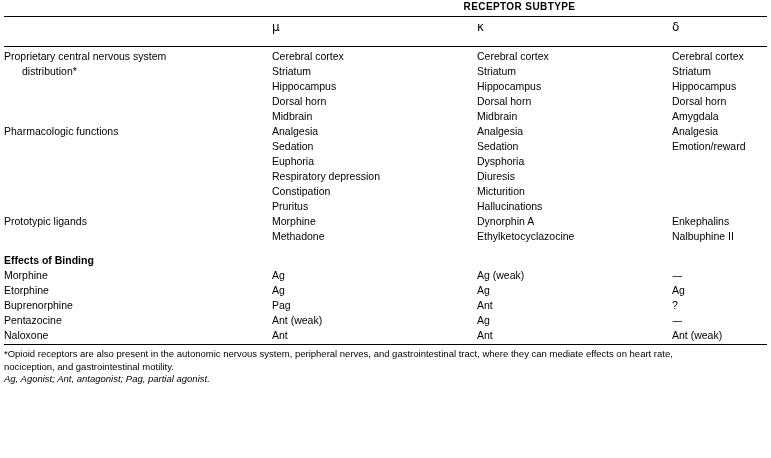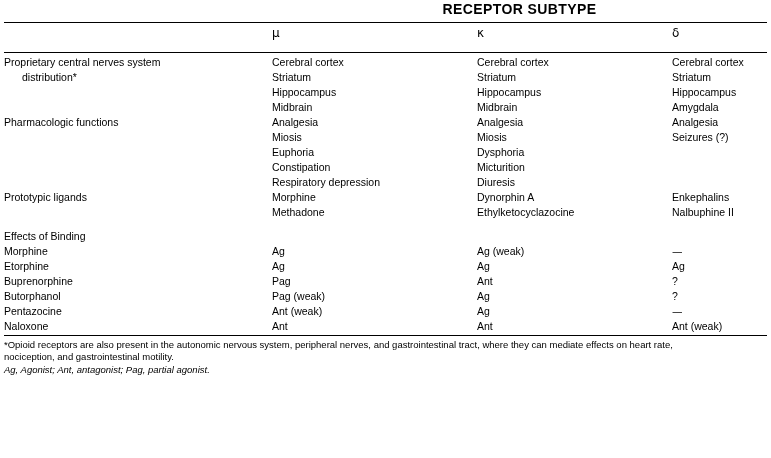--- a/index.html
+++ b/index.html
@@ -36,21 +36,21 @@
   td, th {
     padding: 0;
     vertical-align: top;
     text-align: left;
     font-weight: normal;
   }
 
   
   .sup-head {
     text-align: center;
-    font-size: 14px;
+    font-size: 10px;
     font-weight: bold;
     letter-spacing: 0.4px;
     padding-bottom: 3px;
   }
   .rule-top td {
     border-top: 1.6px solid #000;
   }
   .rule-thin td {
     border-bottom: 0.9px solid #000;
   }
@@ -73,21 +73,21 @@
     white-space: nowrap;
   }
   .rowlabel {
     padding: 0 6px 0 0;
     white-space: nowrap;
   }
   .indent {
     padding-left: 18px;
   }
   .bold {
-    font-weight: normal;
+    font-weight: bold;
   }
   .linerow td {
     height: 15px;
   }
   .group-gap td {
     padding-top: 3px;
   }
   .effects-head td {
     padding-top: 9px;
     padding-bottom: 1px;
@@ -124,72 +124,84 @@
         <td class="cell sym">δ</td>
       </tr>
       <tr class="rule-thin spacer-row">
         <td></td>
         <td></td>
         <td></td>
         <td></td>
       </tr>
 
       <tr class="linerow group-gap">
-        <td class="rowlabel">Proprietary central nerves system</td>
+        <td class="rowlabel">Proprietary central nervous system</td>
         <td class="cell">Cerebral cortex</td>
         <td class="cell">Cerebral cortex</td>
         <td class="cell">Cerebral cortex</td>
       </tr>
       <tr class="linerow">
         <td class="rowlabel indent">distribution*</td>
         <td class="cell">Striatum</td>
         <td class="cell">Striatum</td>
         <td class="cell">Striatum</td>
       </tr>
       <tr class="linerow">
         <td class="rowlabel"></td>
         <td class="cell">Hippocampus</td>
         <td class="cell">Hippocampus</td>
         <td class="cell">Hippocampus</td>
       </tr>
       <tr class="linerow">
         <td class="rowlabel"></td>
+        <td class="cell">Dorsal horn</td>
+        <td class="cell">Dorsal horn</td>
+        <td class="cell">Dorsal horn</td>
+      </tr>
+      <tr class="linerow">
+        <td class="rowlabel"></td>
         <td class="cell">Midbrain</td>
         <td class="cell">Midbrain</td>
         <td class="cell">Amygdala</td>
       </tr>
 
       <tr class="linerow">
         <td class="rowlabel">Pharmacologic functions</td>
         <td class="cell">Analgesia</td>
         <td class="cell">Analgesia</td>
         <td class="cell">Analgesia</td>
       </tr>
       <tr class="linerow">
         <td class="rowlabel"></td>
-        <td class="cell">Miosis</td>
-        <td class="cell">Miosis</td>
-        <td class="cell">Seizures (?)</td>
+        <td class="cell">Sedation</td>
+        <td class="cell">Sedation</td>
+        <td class="cell">Emotion/reward</td>
       </tr>
       <tr class="linerow">
         <td class="rowlabel"></td>
         <td class="cell">Euphoria</td>
         <td class="cell">Dysphoria</td>
         <td class="cell"></td>
       </tr>
       <tr class="linerow">
         <td class="rowlabel"></td>
+        <td class="cell">Respiratory depression</td>
+        <td class="cell">Diuresis</td>
+        <td class="cell"></td>
+      </tr>
+      <tr class="linerow">
+        <td class="rowlabel"></td>
         <td class="cell">Constipation</td>
         <td class="cell">Micturition</td>
         <td class="cell"></td>
       </tr>
       <tr class="linerow">
         <td class="rowlabel"></td>
-        <td class="cell">Respiratory depression</td>
-        <td class="cell">Diuresis</td>
+        <td class="cell">Pruritus</td>
+        <td class="cell">Hallucinations</td>
         <td class="cell"></td>
       </tr>
 
       <tr class="linerow">
         <td class="rowlabel">Prototypic ligands</td>
         <td class="cell">Morphine</td>
         <td class="cell">Dynorphin A</td>
         <td class="cell">Enkephalins</td>
       </tr>
       <tr class="linerow">
@@ -215,26 +227,20 @@
       <tr class="linerow">
         <td class="rowlabel">Etorphine</td>
         <td class="cell">Ag</td>
         <td class="cell">Ag</td>
         <td class="cell">Ag</td>
       </tr>
       <tr class="linerow">
         <td class="rowlabel">Buprenorphine</td>
         <td class="cell">Pag</td>
         <td class="cell">Ant</td>
-        <td class="cell">?</td>
-      </tr>
-      <tr class="linerow">
-        <td class="rowlabel">Butorphanol</td>
-        <td class="cell">Pag (weak)</td>
-        <td class="cell">Ag</td>
         <td class="cell">?</td>
       </tr>
       <tr class="linerow">
         <td class="rowlabel">Pentazocine</td>
         <td class="cell">Ant (weak)</td>
         <td class="cell">Ag</td>
         <td class="cell dash">—</td>
       </tr>
       <tr class="linerow">
         <td class="rowlabel">Naloxone</td>

